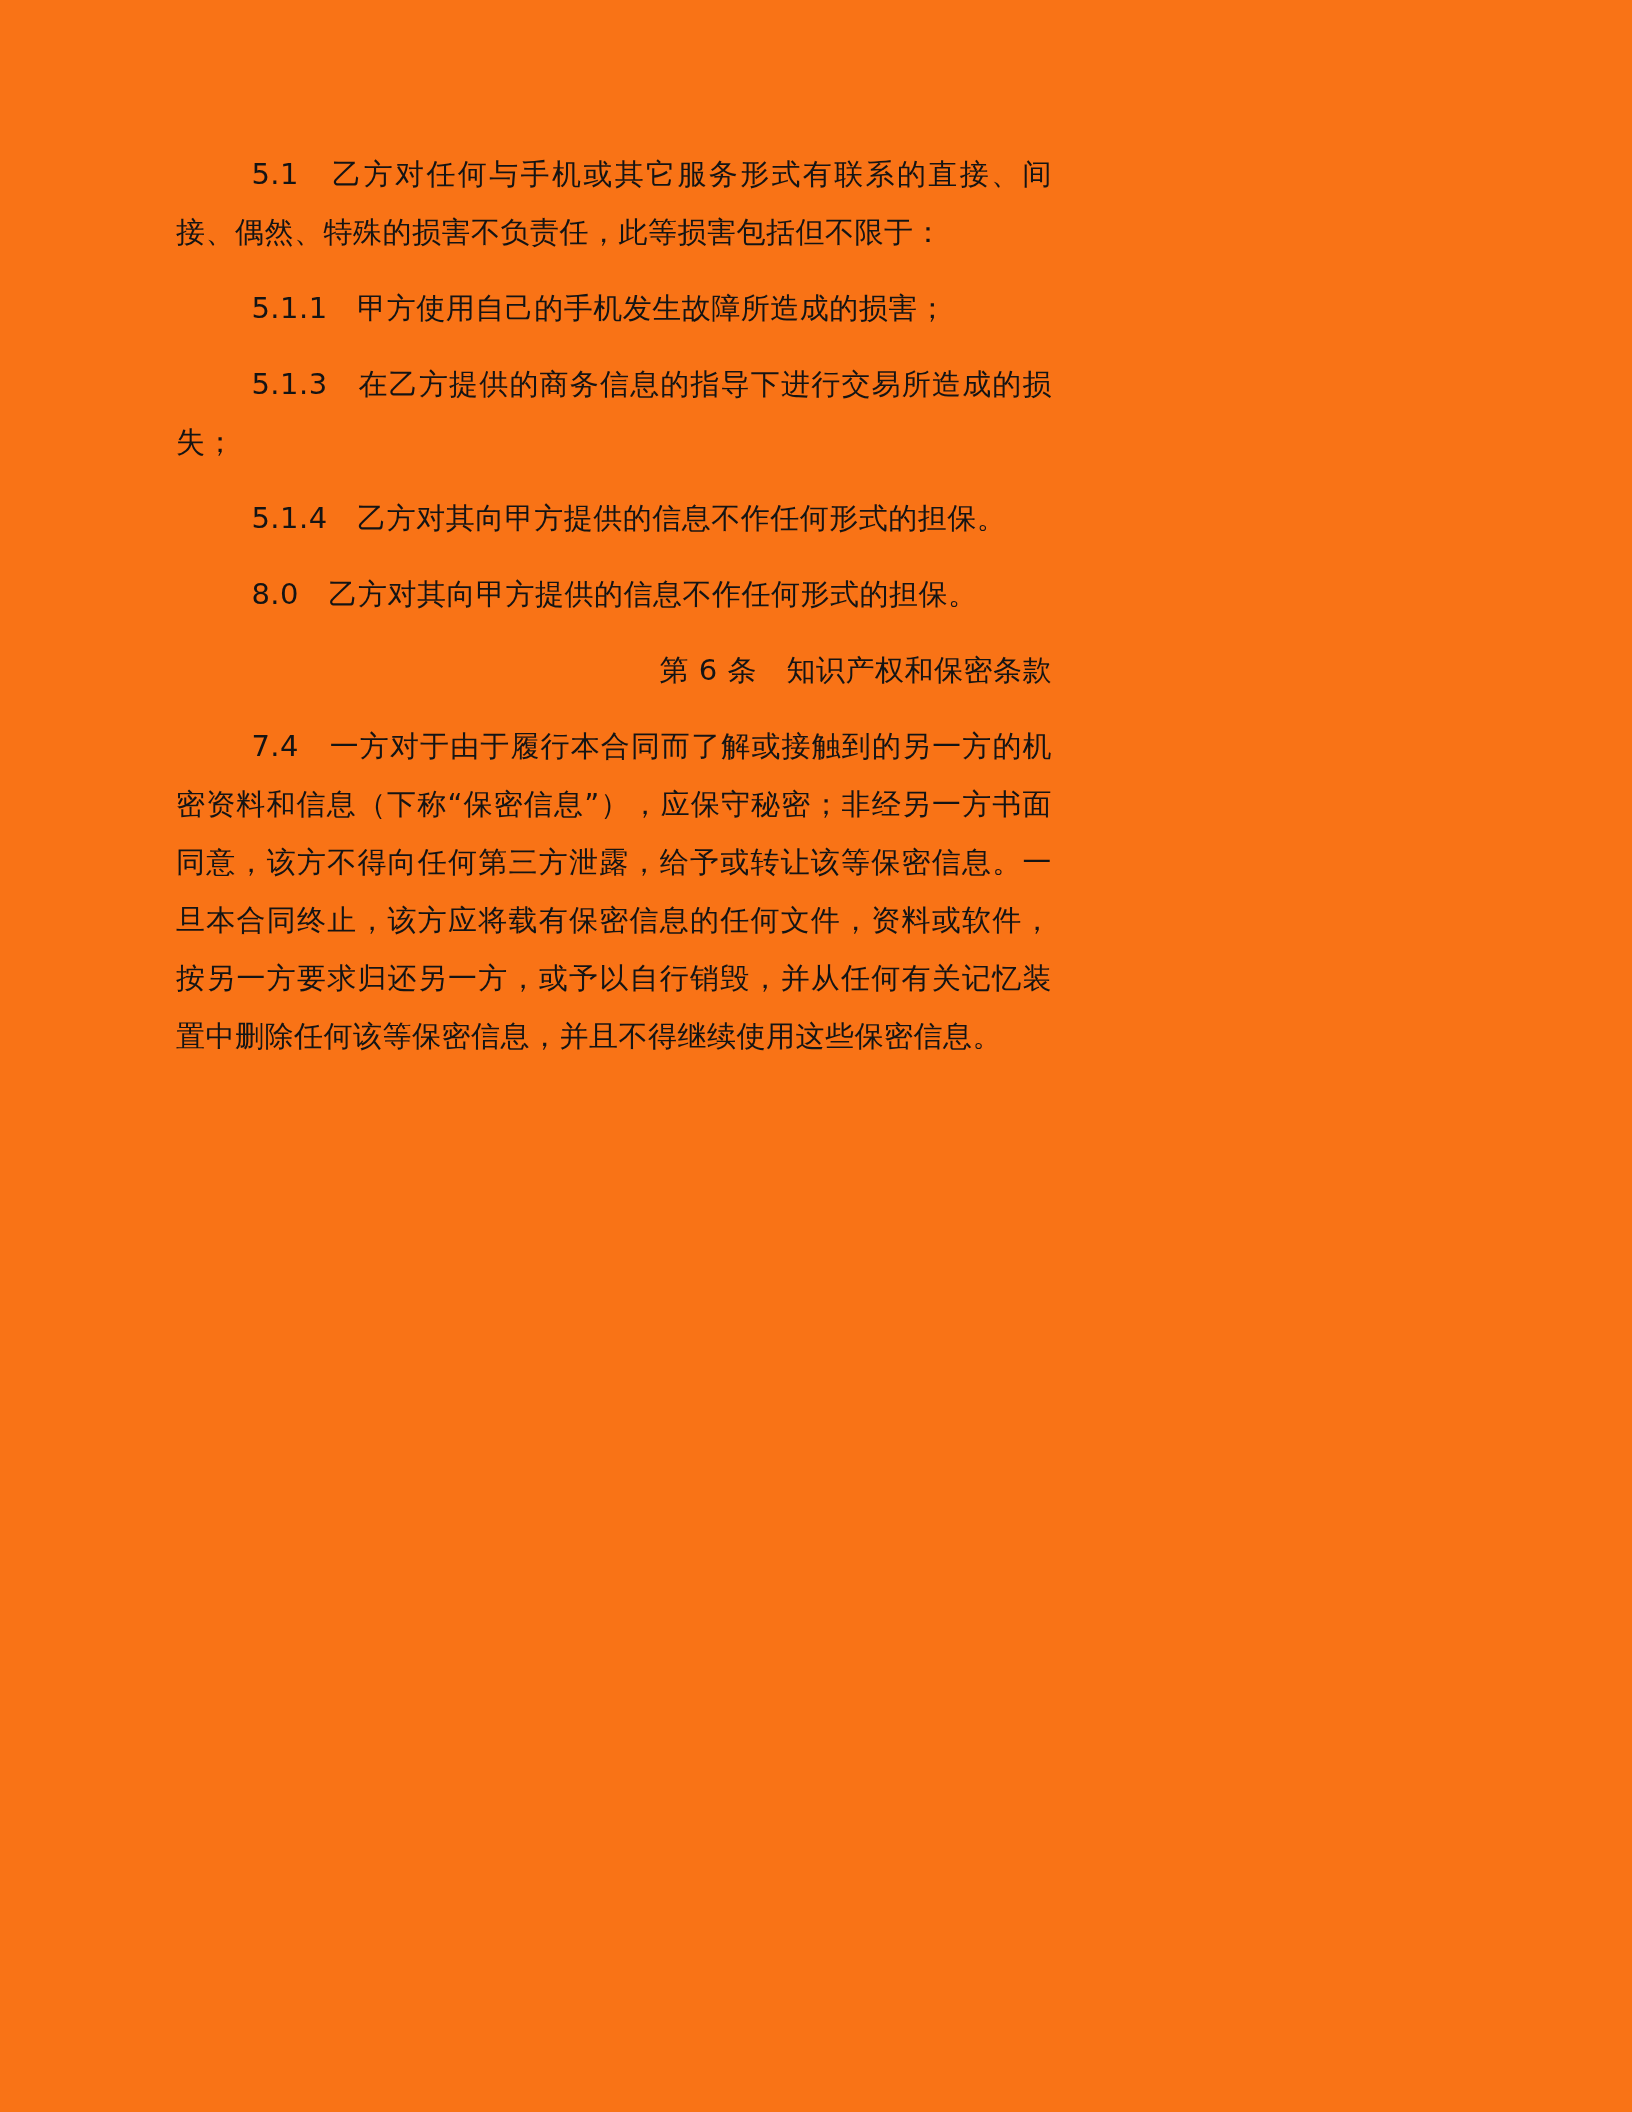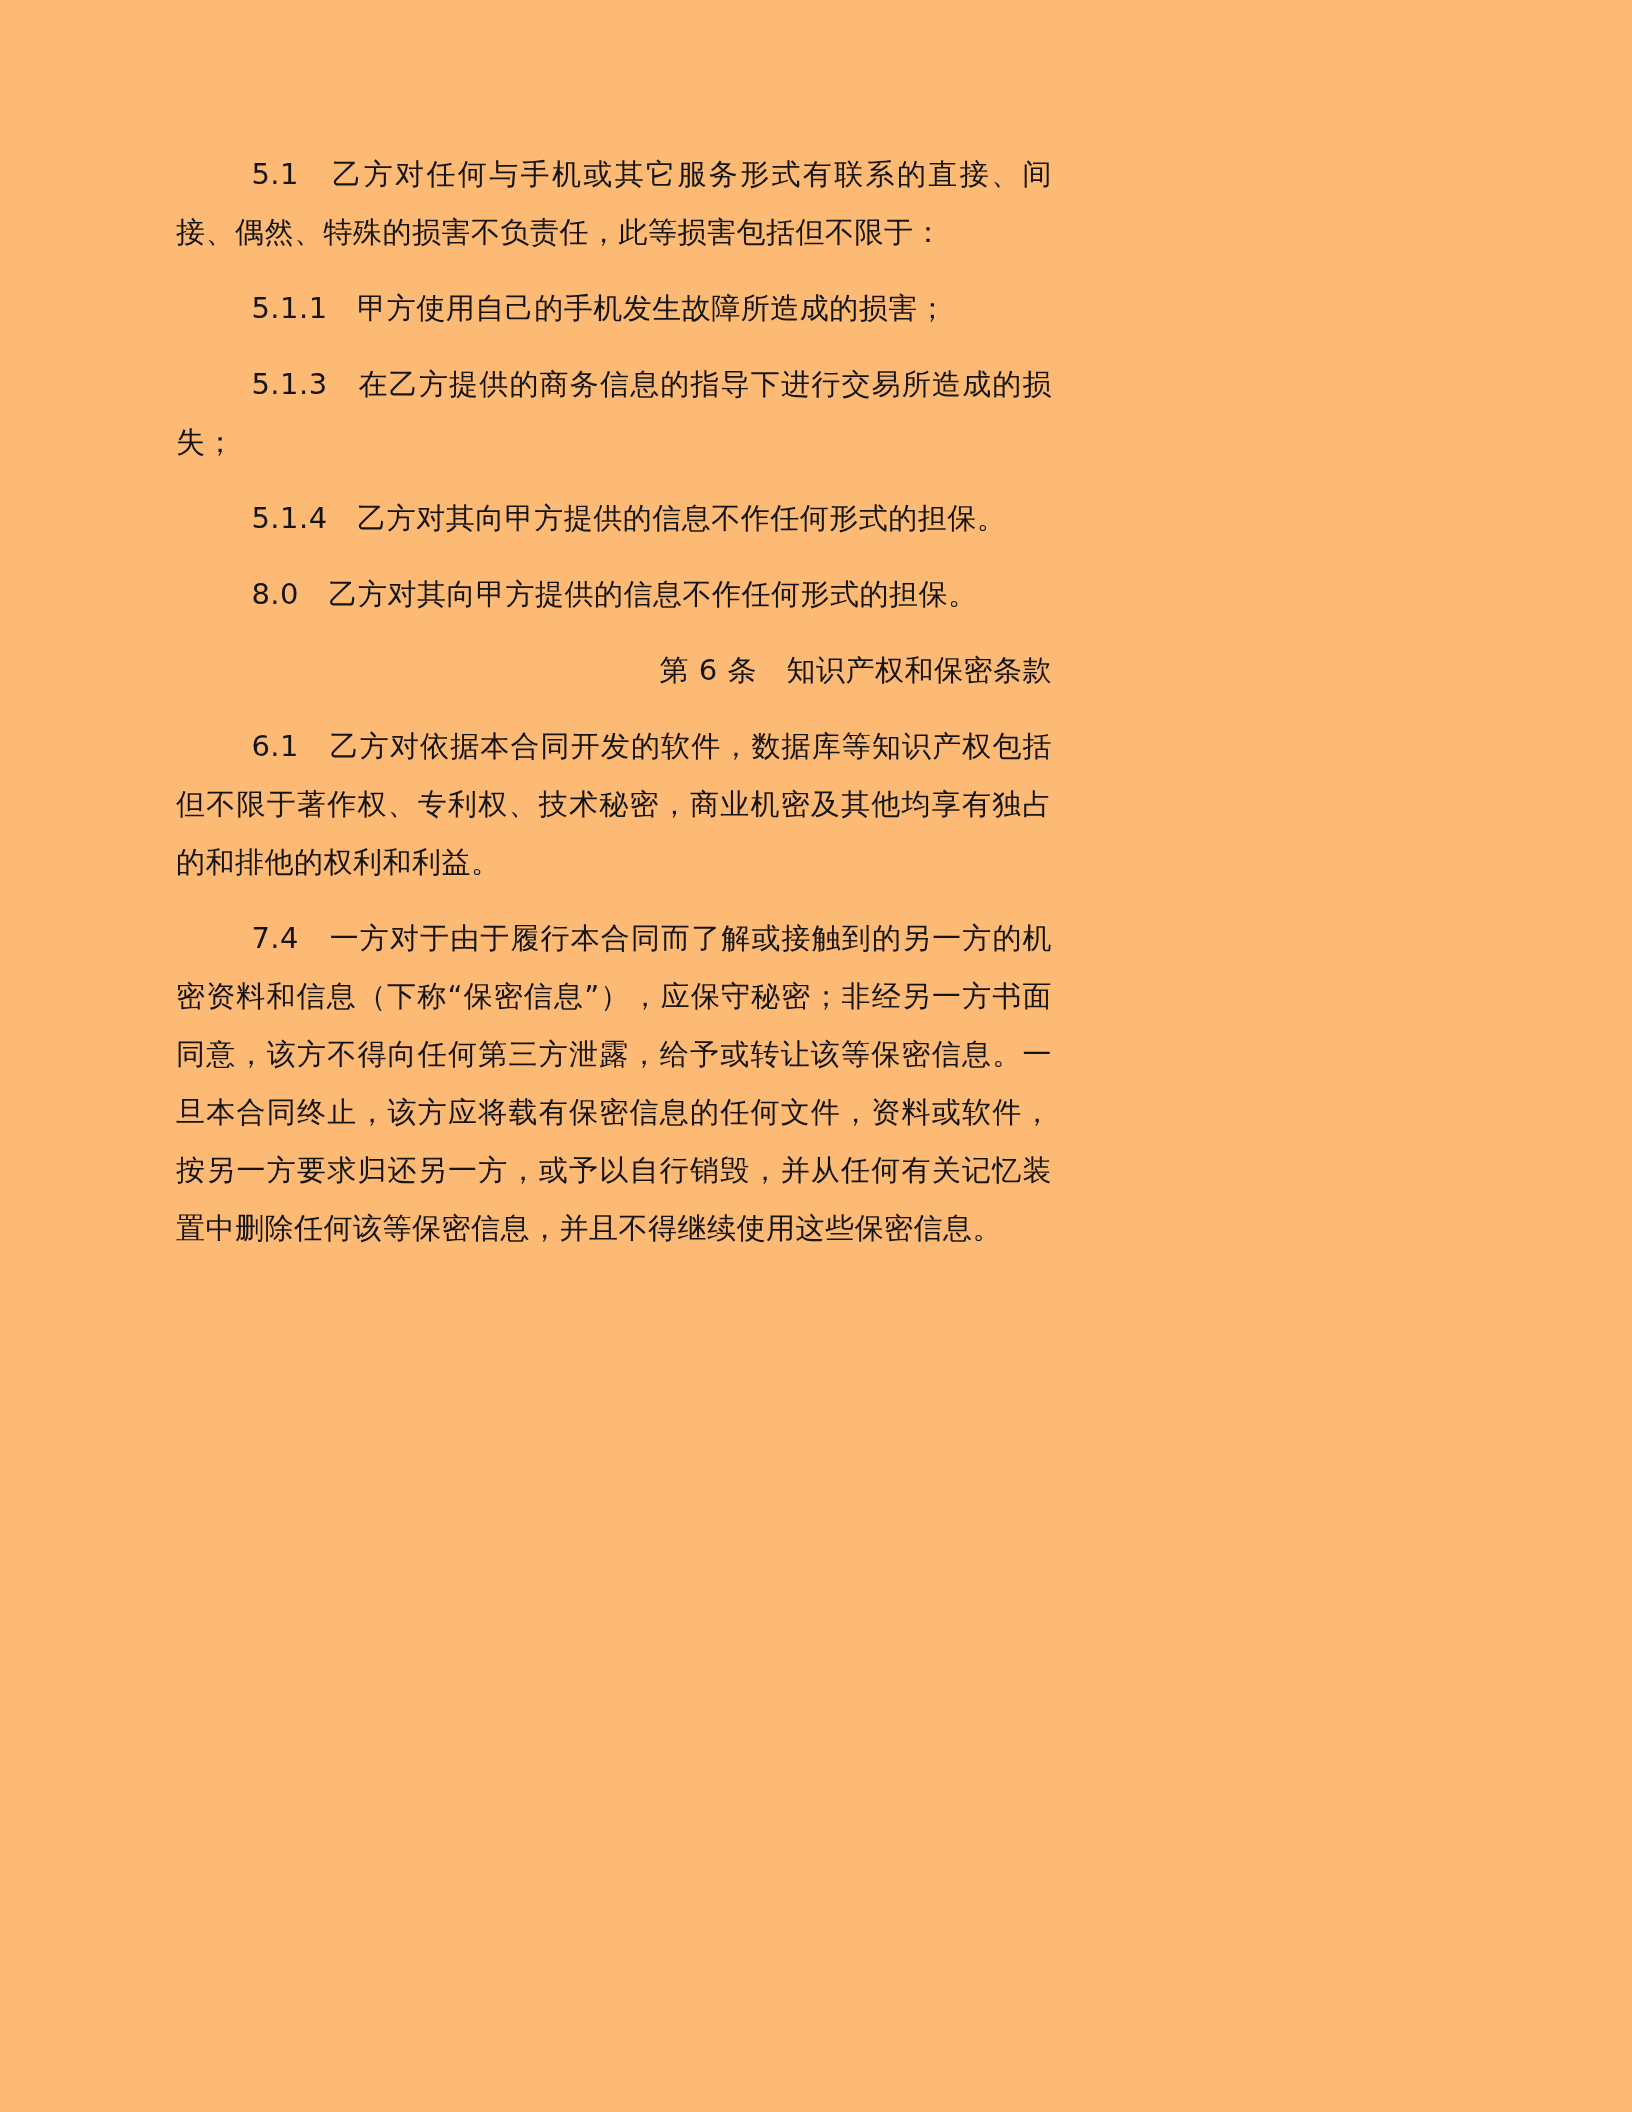--- a/index.html
+++ b/index.html
@@ -7,21 +7,21 @@
       padding: 0;
       background: #ffffff;
     }
     body {
       font-family: "DejaVu Sans", "Liberation Sans", sans-serif;
     }
     .page {
       position: relative;
       width: 1632px;
       height: 2112px;
-      background: #fdba74;
+      background: #f97316;
       box-sizing: border-box;
       padding: 127px 580px 0 176px;
       color: #141414;
       overflow: hidden;
     }
     .page p {
       font-size: 29px;
       line-height: 58px;
       font-weight: 400;
       color: #141414;
@@ -46,16 +46,15 @@
 
 
   <p>5.1.3　在乙方提供的商务信息的指导下进行交易所造成的损失；</p>
 
   <p>5.1.4　乙方对其向甲方提供的信息不作任何形式的担保。</p>
 
   <p>8.0　乙方对其向甲方提供的信息不作任何形式的担保。</p>
 
   <p class="heading">第 6 条　知识产权和保密条款</p>
 
-  <p>6.1　乙方对依据本合同开发的软件，数据库等知识产权包括但不限于著作权、专利权、技术秘密，商业机密及其他均享有独占的和排他的权利和利益。</p>
 
   <p>7.4　一方对于由于履行本合同而了解或接触到的另一方的机密资料和信息（下称“保密信息”），应保守秘密；非经另一方书面同意，该方不得向任何第三方泄露，给予或转让该等保密信息。一旦本合同终止，该方应将载有保密信息的任何文件，资料或软件，按另一方要求归还另一方，或予以自行销毁，并从任何有关记忆装置中删除任何该等保密信息，并且不得继续使用这些保密信息。</p>
 </div>
 
 </body></html>

